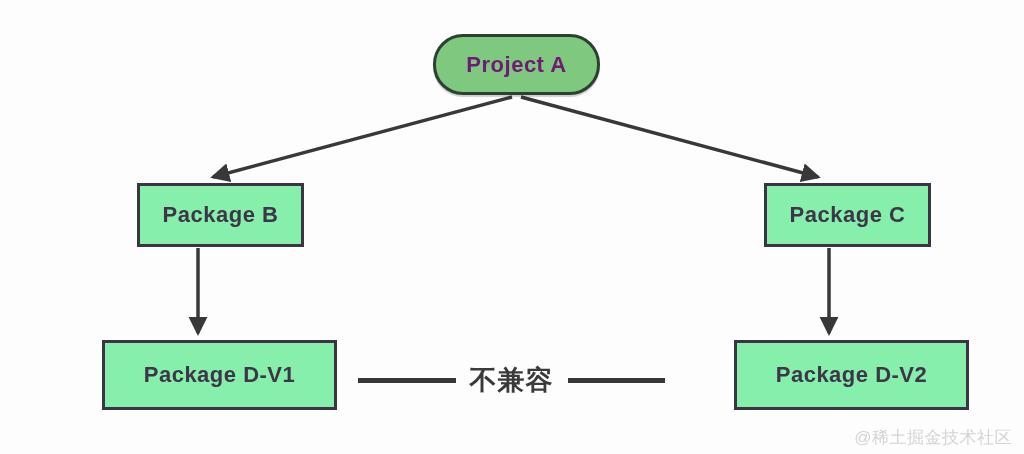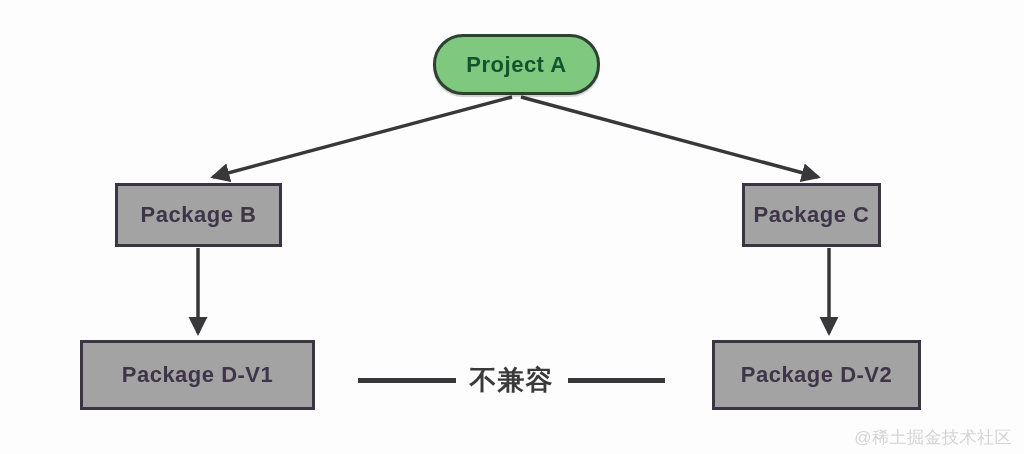--- a/index.html
+++ b/index.html
@@ -29,32 +29,33 @@
     font-size: 22px;
     font-weight: 600;
     letter-spacing: 0.5px;
   }
   .node-green {
     left: 433px; top: 34px;
     width: 167px; height: 61px;
     background: #7ec97f;
     border: 3.5px solid #2e4031;
     border-radius: 30px;
-    color: #14532d;
+    color: #701a75;
     box-shadow: 0 2px 1px rgba(0,0,0,0.18);
   }
   .node-purple {
-    background: #a3a3a3;
+    background: #86efac;
     border: 3px solid #3b3543;
     color: #3e3548;
+    margin-left: 22px;
   }
   .node-pkg-b  { left: 115px; top: 183px; width: 167px; height: 64px; }
-  .node-pkg-c  { left: 742px; top: 183px; width: 139px; height: 64px; }
+  .node-pkg-c  { left: 742px; top: 183px; width: 167px; height: 64px; }
   .node-pkg-d1 { left: 80px;  top: 340px; width: 235px; height: 70px; }
-  .node-pkg-d2 { left: 712px; top: 340px; width: 209px; height: 70px; }
+  .node-pkg-d2 { left: 712px; top: 340px; width: 235px; height: 70px; }
   .incompat {
     position: absolute;
     left: 358px; top: 360px;
     width: 307px; height: 40px;
     display: flex;
     align-items: center;
   }
   .incompat .rule {
     flex: 1;
     height: 5px;

